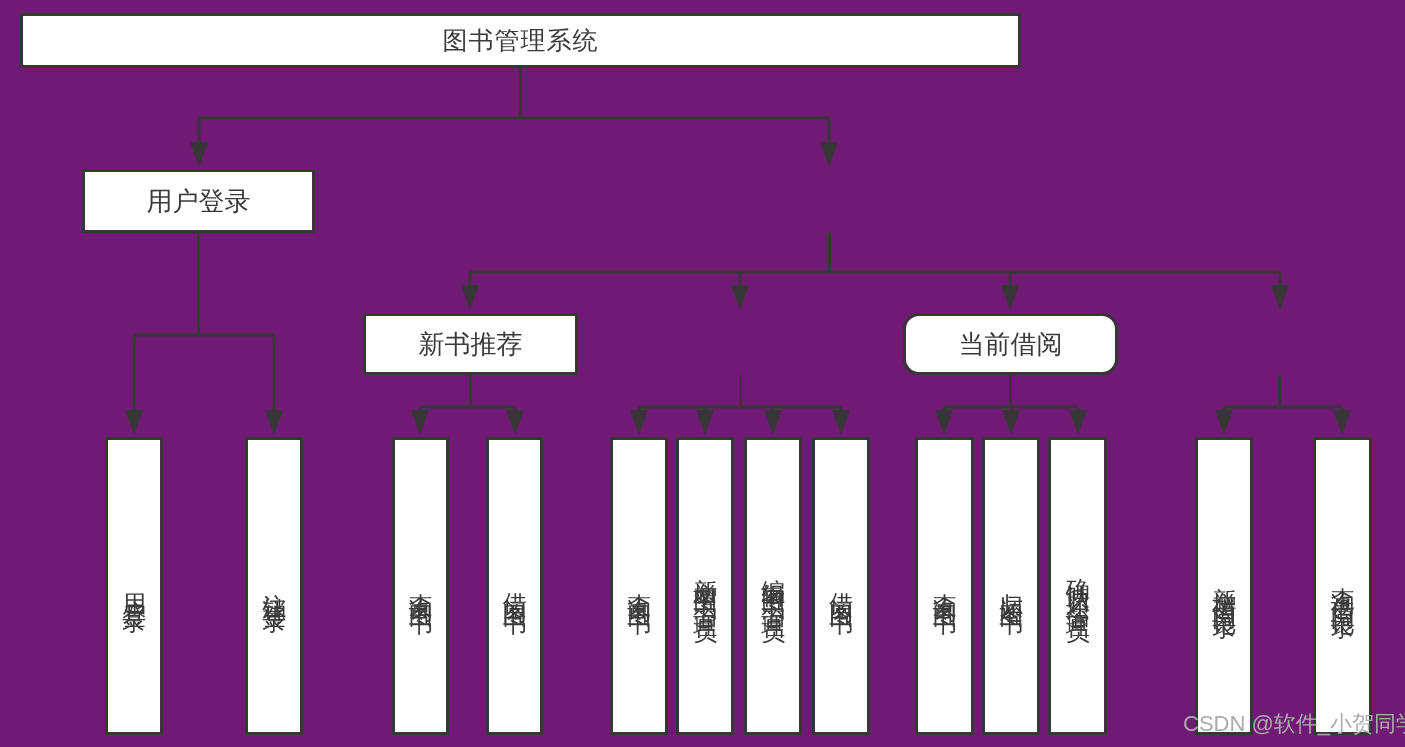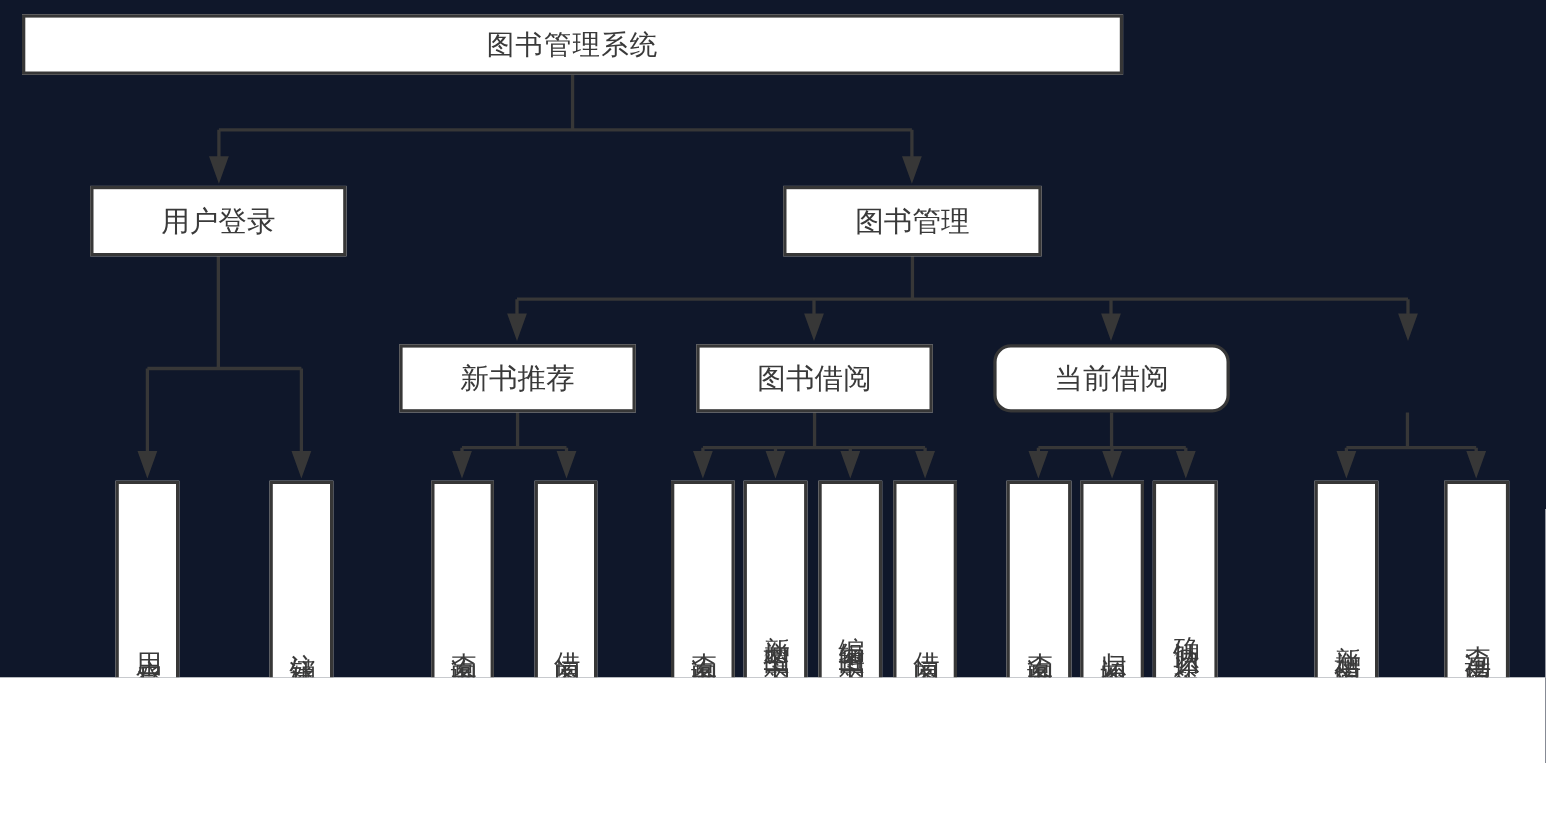--- a/index.html
+++ b/index.html
@@ -3,22 +3,22 @@
 <meta charset="utf-8">
 <style>
   html, body {
     margin: 0;
     padding: 0;
     background: #ffffff;
   }
   .canvas {
     position: relative;
     width: 1405px;
-    height: 616px;
-    background: #0f172a;
+    height: 747px;
+    background: #701a75;
     font-family: "Liberation Sans", "DejaVu Sans", sans-serif;
     overflow: hidden;
   }
   svg.connectors {
     position: absolute;
     left: 0;
     top: 0;
     z-index: 1;
     pointer-events: none;
   }
@@ -107,24 +107,22 @@
              M630,410 L648,410 L639,435 Z M696,410 L714,410 L705,435 Z
              M764,410 L782,410 L773,435 Z M832,410 L850,410 L841,435 Z
              M935,410 L953,410 L944,435 Z M1002,410 L1020,410 L1011,435 Z
              M1069,410 L1087,410 L1078,435 Z
              M1215,410 L1233,410 L1224,435 Z M1333,410 L1351,410 L1342,435 Z" fill="#373737" stroke="none"></path>
   </svg>
 
   <div class="box root-box n-root">图书管理系统</div>
 
   <div class="box n-userlogin">用户登录</div>
-  <div class="box n-bookmgmt">图书管理</div>
 
   <div class="box g-newbook">新书推荐</div>
-  <div class="box g-borrow">图书借阅</div>
   <div class="box g-current">当前借阅</div>
 
   <div class="box leaf lf lf-1">用户登录</div>
   <div class="box leaf lf lf-2">注销登录</div>
 
   <div class="box leaf lf lf-3">查询图书</div>
   <div class="box leaf lf lf-4">借阅图书</div>
 
   <div class="box leaf lf lf-5">查询图书</div>
   <div class="box leaf lf lf-6">新增图书（管理员）</div>

